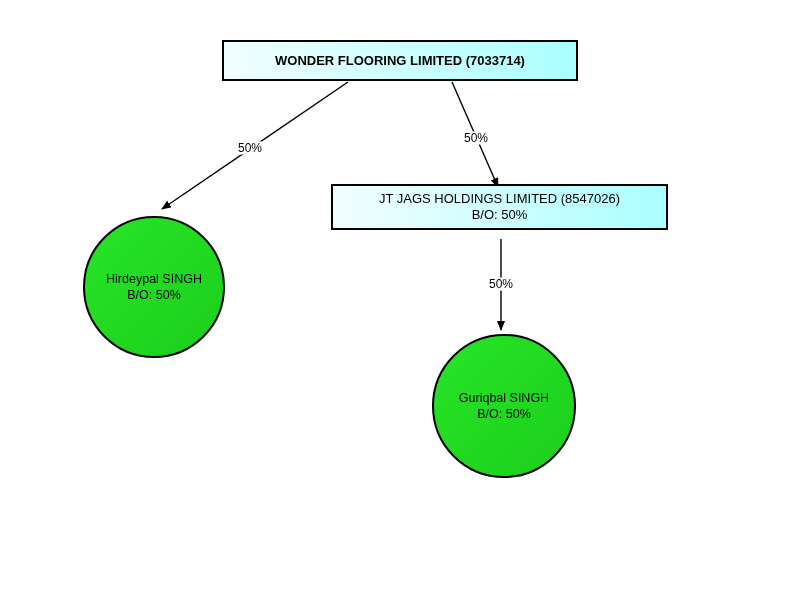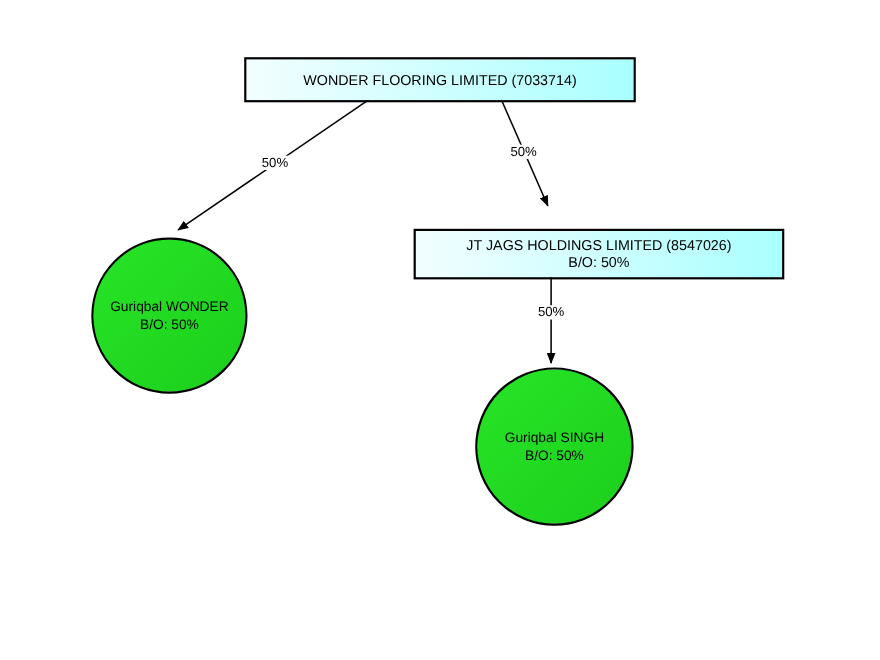--- a/index.html
+++ b/index.html
@@ -30,26 +30,26 @@
     display: flex;
     flex-direction: column;
     align-items: center;
     justify-content: center;
     text-align: center;
     font-size: 13px;
     line-height: 16px;
     cursor: pointer;
   }
   #root-company-box {
-    left: 222px; top: 52px;
-    width: 356px; height: 41px;
+    left: 222px; top: 40px;
+    width: 356px; height: 41px; font-weight: bold;
   }
   #subsidiary-company-box {
-    left: 331px; top: 208px;
-    width: 337px; height: 46px; margin-left: 45px;
+    left: 331px; top: 184px;
+    width: 337px; height: 46px;
   }
   .person-circle {
     position: absolute;
     box-sizing: border-box;
     border: 2.5px solid #000000;
     border-radius: 50%;
     background: linear-gradient(135deg, var(--person-fill-start, #27e427) 0%, var(--person-fill-end, #1ccf1c) 100%);
     display: flex;
     flex-direction: column;
     align-items: center;
@@ -99,21 +99,21 @@
   <div class="company-box" id="root-company-box">
     <span>WONDER FLOORING LIMITED (7033714)</span>
   </div>
 
   <div class="company-box" id="subsidiary-company-box">
     <span>JT JAGS HOLDINGS LIMITED (8547026)</span>
     <span>B/O: 50%</span>
   </div>
 
   <div class="person-circle" id="person-left-circle">
-    <span>Guriqbal WONDER</span>
+    <span>Hirdeypal SINGH</span>
     <span>B/O: 50%</span>
   </div>
 
   <div class="person-circle" id="person-right-circle">
     <span>Guriqbal SINGH</span>
     <span>B/O: 50%</span>
   </div>
 
   <div class="edge-label" id="edge-label-left">50%</div>
 

